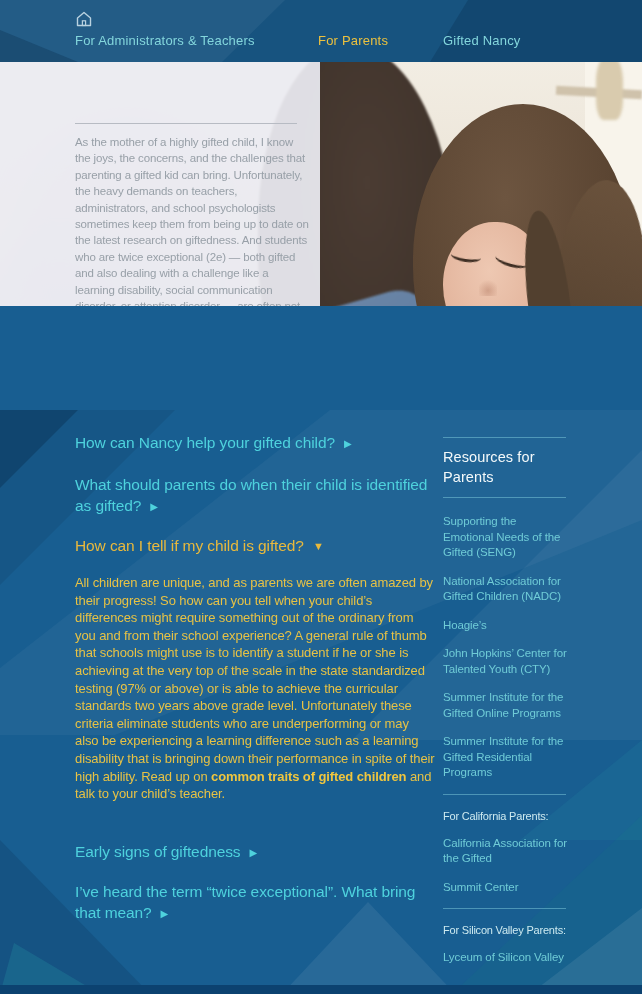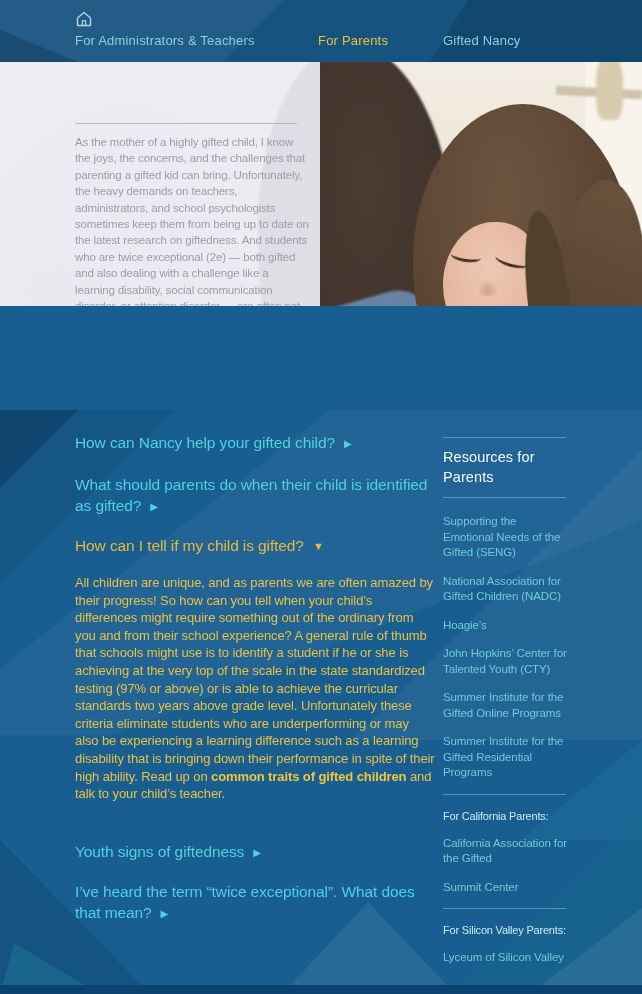--- a/index.html
+++ b/index.html
@@ -175,24 +175,24 @@
       <div class="question q-gap2">
         <span>What should parents do when their child  is identified as gifted?</span><span class="arrow">▶</span>
       </div>
       <div class="question open">
         <span>How can I tell if my child is gifted?</span><span class="arrow">▼</span>
       </div>
       <div id="answer">
         <span>All children are unique, and as parents we are often amazed by their progress! So how can you tell when your child’s differences might require something out of the ordinary from you and from their school experience? A general rule of thumb that schools might use is to identify a student if he or she is achieving at the very top of the scale in the state standardized testing (97% or above) or is able to achieve the curricular standards two years above grade level. Unfortunately these criteria eliminate students who are underperforming or may also be experiencing a learning difference such as a learning disability that is bringing down their performance in spite of their high ability. Read up on </span><span class="traits-link">common traits of gifted children</span><span> and talk to your child’s teacher.</span>
       </div>
       <div class="question q-late">
-        <span>Youth signs of giftedness</span><span class="arrow">▶</span>
+        <span>Early signs of giftedness</span><span class="arrow">▶</span>
       </div>
       <div class="question">
-        <span>I’ve heard the term “twice exceptional”. What does that mean?</span><span class="arrow">▶</span>
+        <span>I’ve heard the term “twice exceptional”. What bring that mean?</span><span class="arrow">▶</span>
       </div>
     </div>
 
     <div id="sidebar">
       <div class="side-rule"></div>
       <div id="side-title">Resources for Parents</div>
       <div class="side-rule"></div>
       <div class="side-links">
         <div class="side-link">Supporting the Emotional Needs of the Gifted (SENG)</div>
         <div class="side-link">National Association for Gifted Children (NADC)</div>

